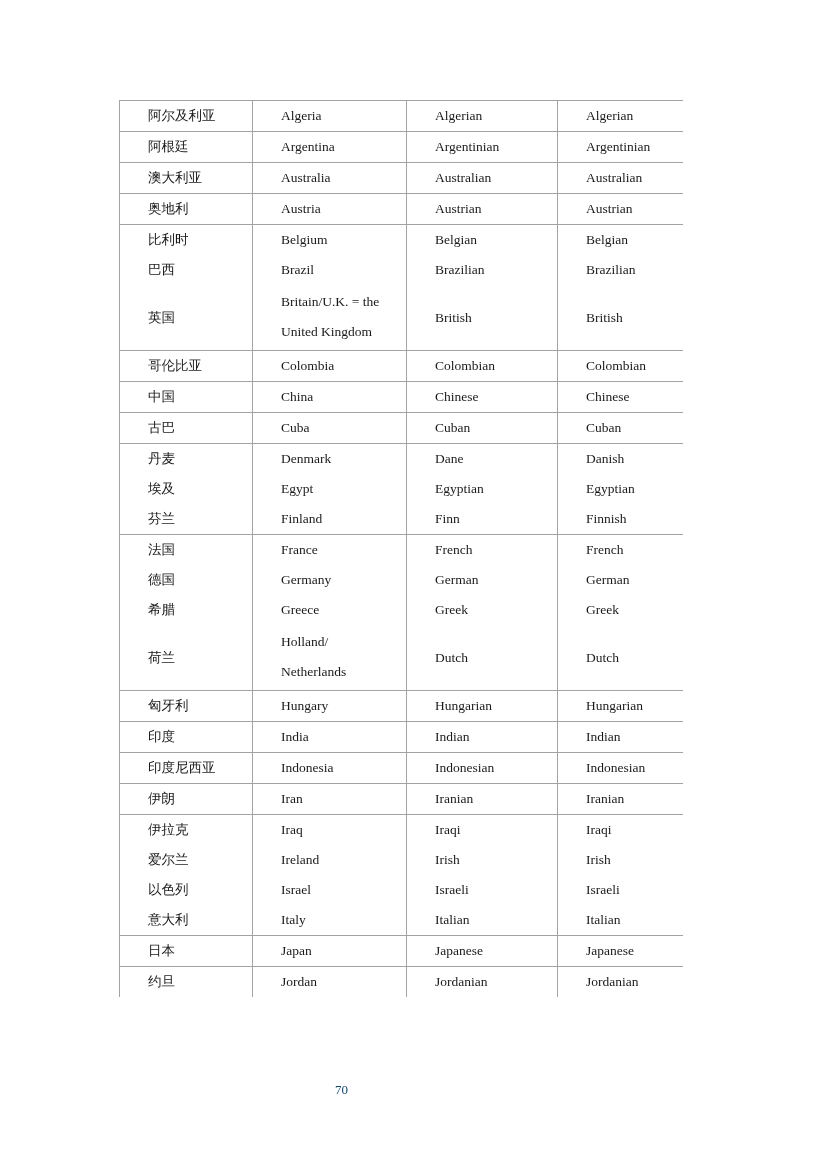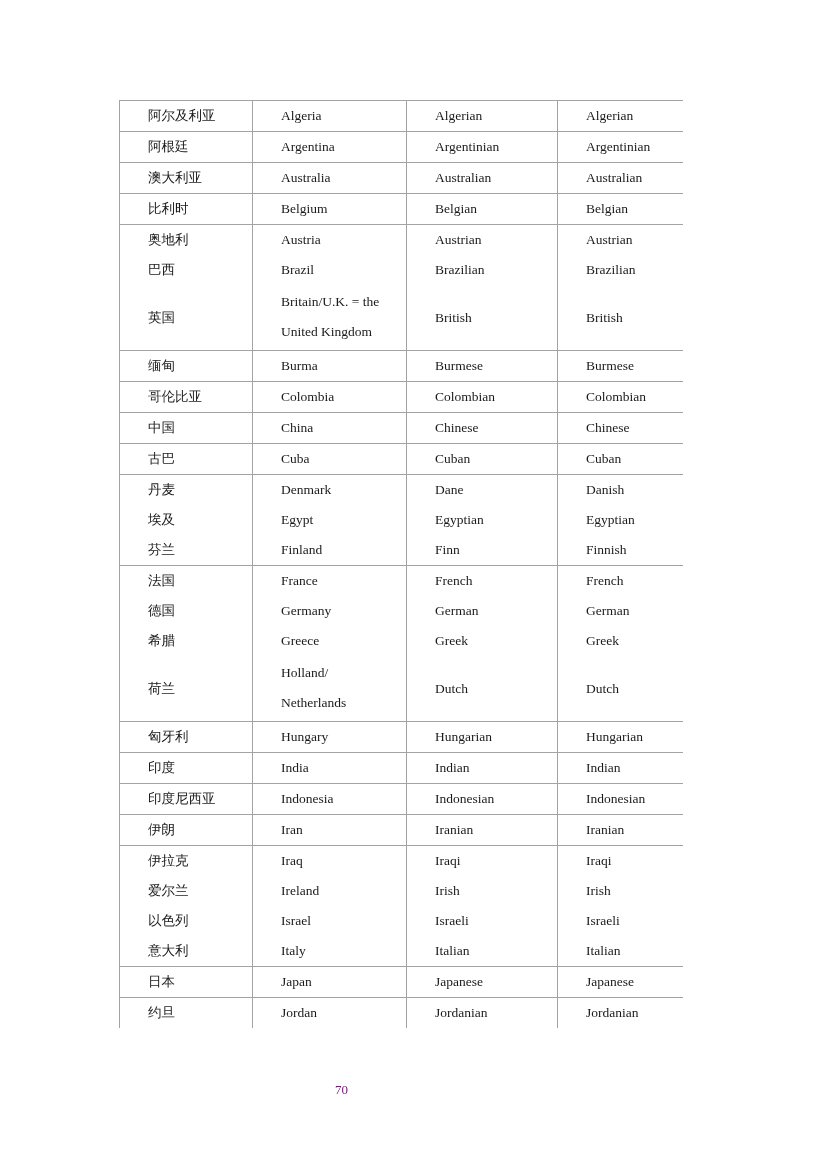--- a/index.html
+++ b/index.html
@@ -48,21 +48,21 @@
     padding-bottom: 3px;
     margin-left: 8px;
   }
   .page-number {
     position: absolute;
     left: 0;
     top: 1082px;
     width: 100%;
     text-align: center;
     font-size: 13px;
-    color: #701a75;
+    color: #0c4a6e;
   }
 </style>
 </head>
 <body>
 
 <div class="page">
 
   <table class="country-table">
     <colgroup>
       <col style="width:133px">
@@ -83,51 +83,45 @@
           <td>Argentinian</td>
           <td>Argentinian</td>
         </tr>
         <tr class="group-start">
           <td>澳大利亚</td>
           <td>Australia</td>
           <td>Australian</td>
           <td>Australian</td>
         </tr>
         <tr class="group-start">
+          <td>奥地利</td>
+          <td>Austria</td>
+          <td>Austrian</td>
+          <td>Austrian</td>
+        </tr>
+        <tr class="group-start">
           <td>比利时</td>
           <td>Belgium</td>
           <td>Belgian</td>
           <td>Belgian</td>
-        </tr>
-        <tr class="group-start">
-          <td>奥地利</td>
-          <td>Austria</td>
-          <td>Austrian</td>
-          <td>Austrian</td>
         </tr>
         <tr>
           <td>巴西</td>
           <td>Brazil</td>
           <td>Brazilian</td>
           <td>Brazilian</td>
         </tr>
         <tr>
           <td>英国</td>
           <td class="multiline">Britain/U.K. = the
 United Kingdom</td>
           <td>British</td>
           <td>British</td>
         </tr>
         <tr class="group-start">
-          <td>缅甸</td>
-          <td>Burma</td>
-          <td>Burmese</td>
-          <td>Burmese</td>
-        </tr>
-        <tr class="group-start">
           <td>哥伦比亚</td>
           <td>Colombia</td>
           <td>Colombian</td>
           <td>Colombian</td>
         </tr>
         <tr class="group-start">
           <td>中国</td>
           <td>China</td>
           <td>Chinese</td>
           <td>Chinese</td>

